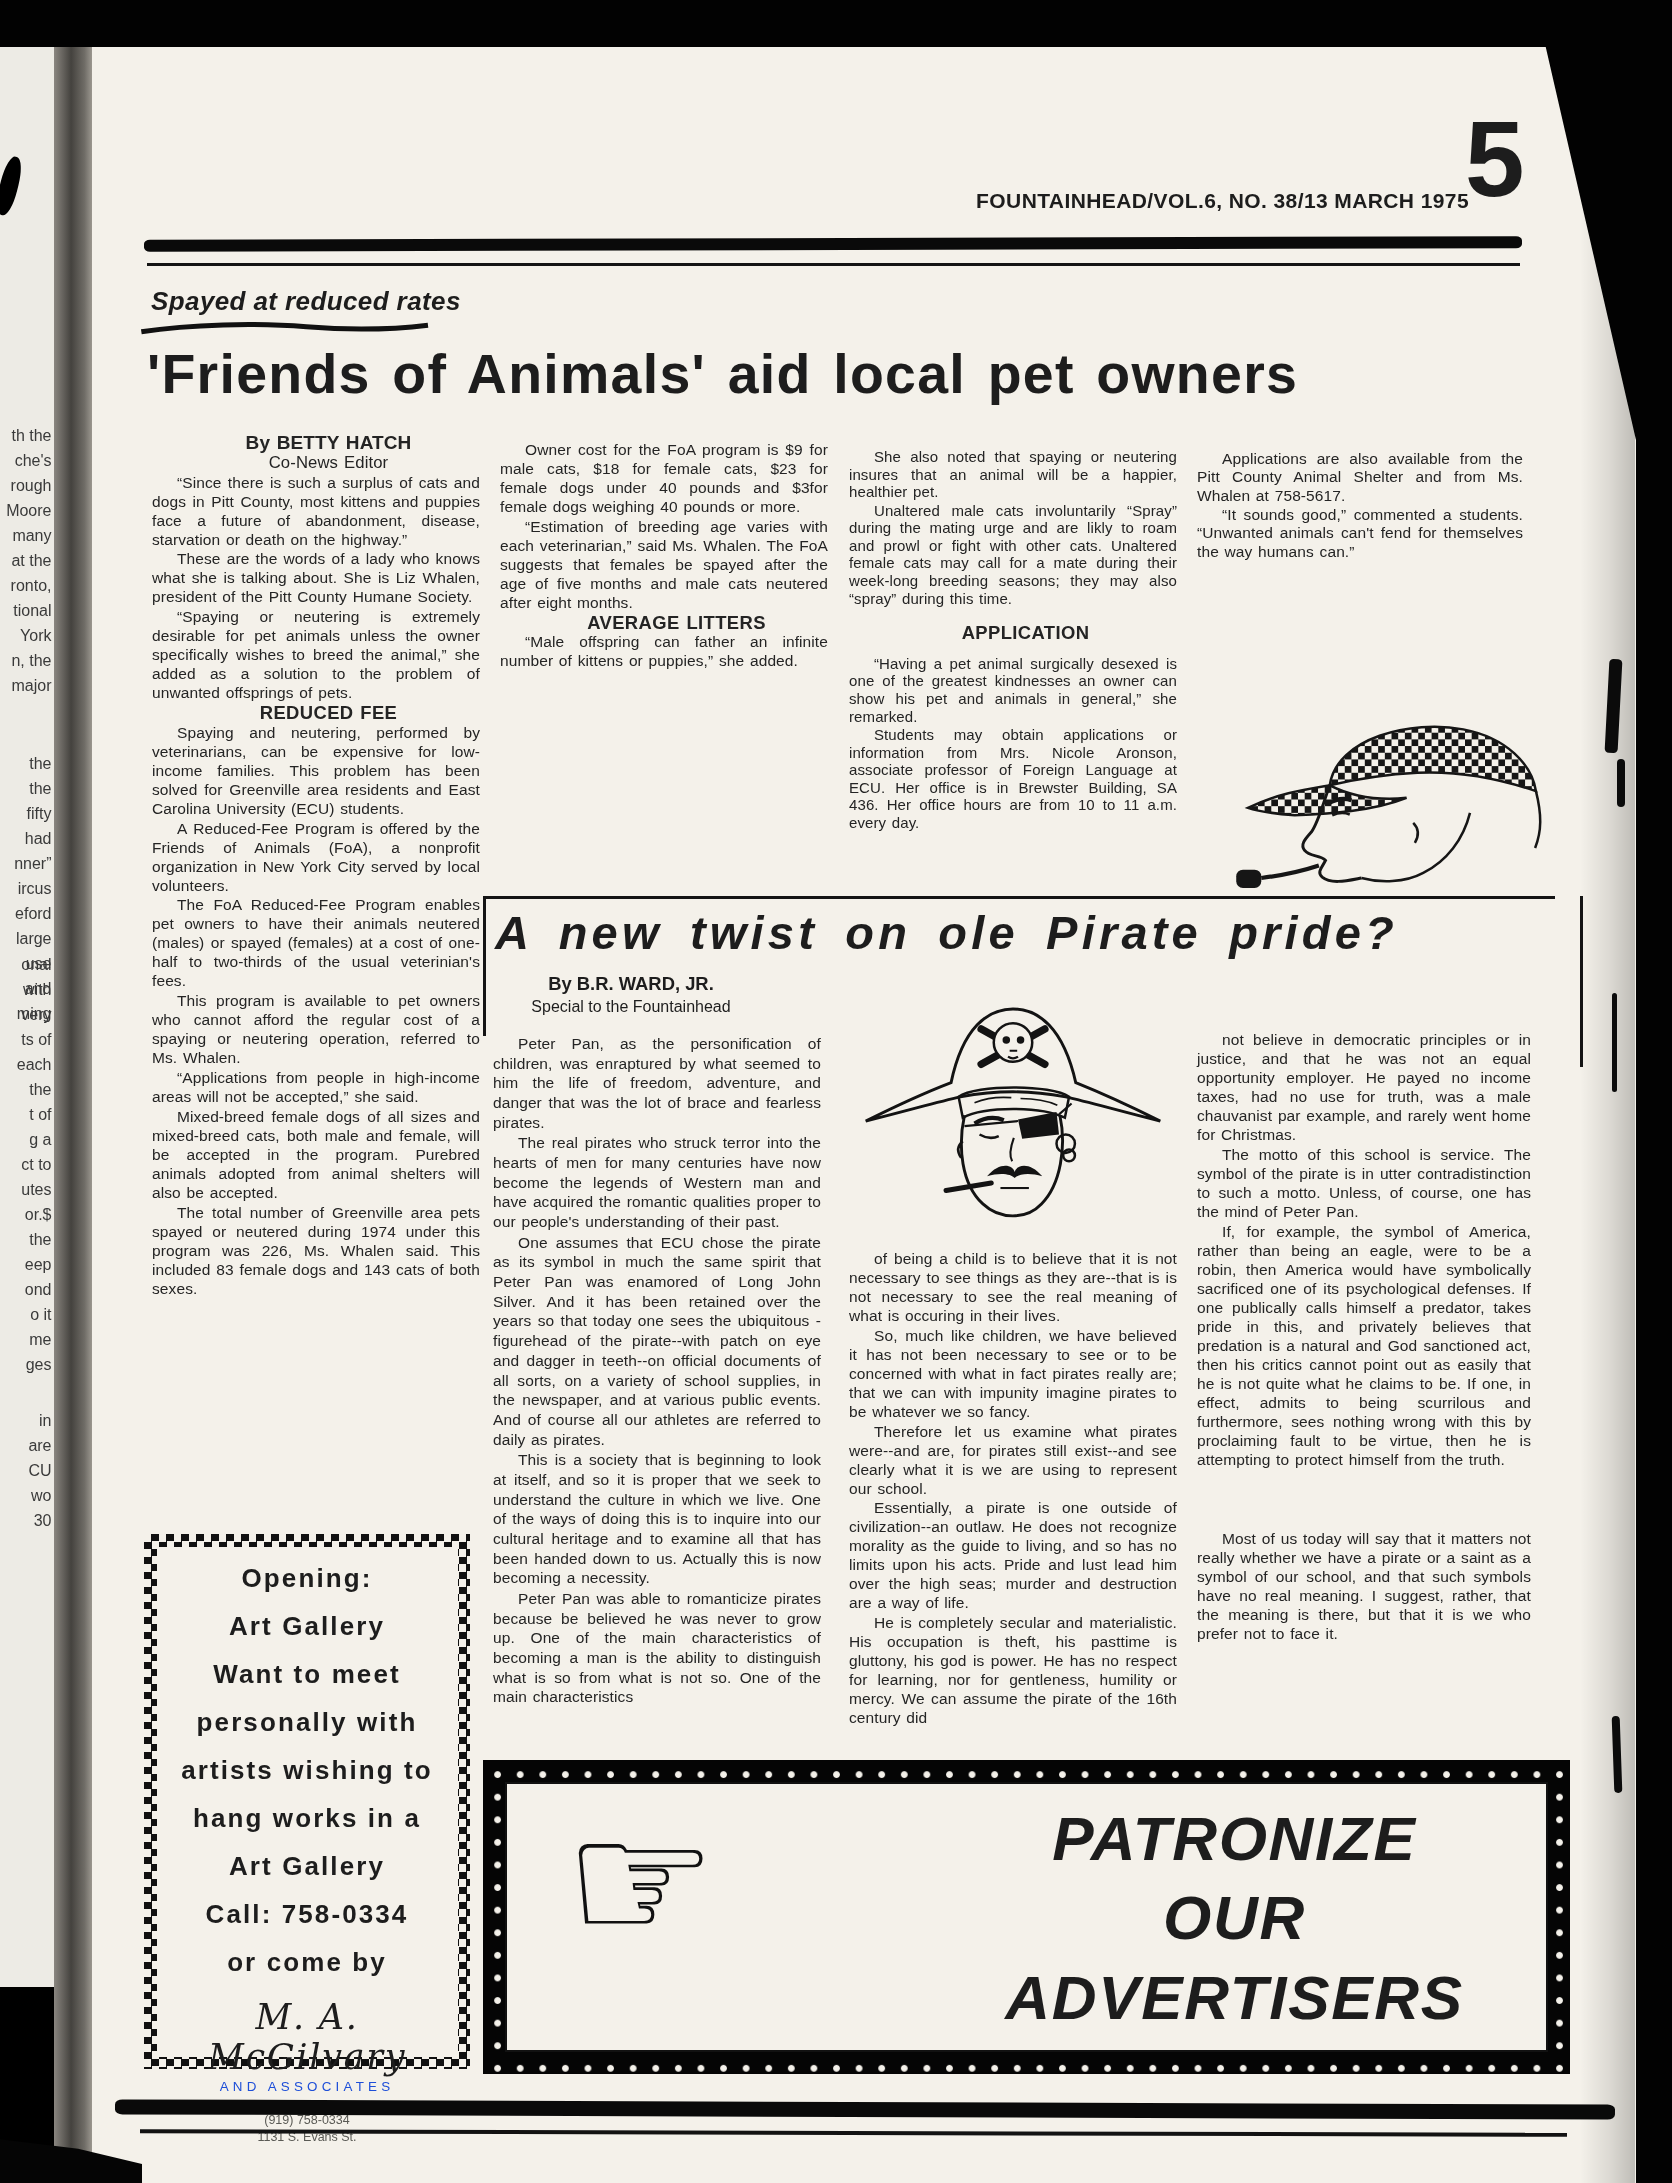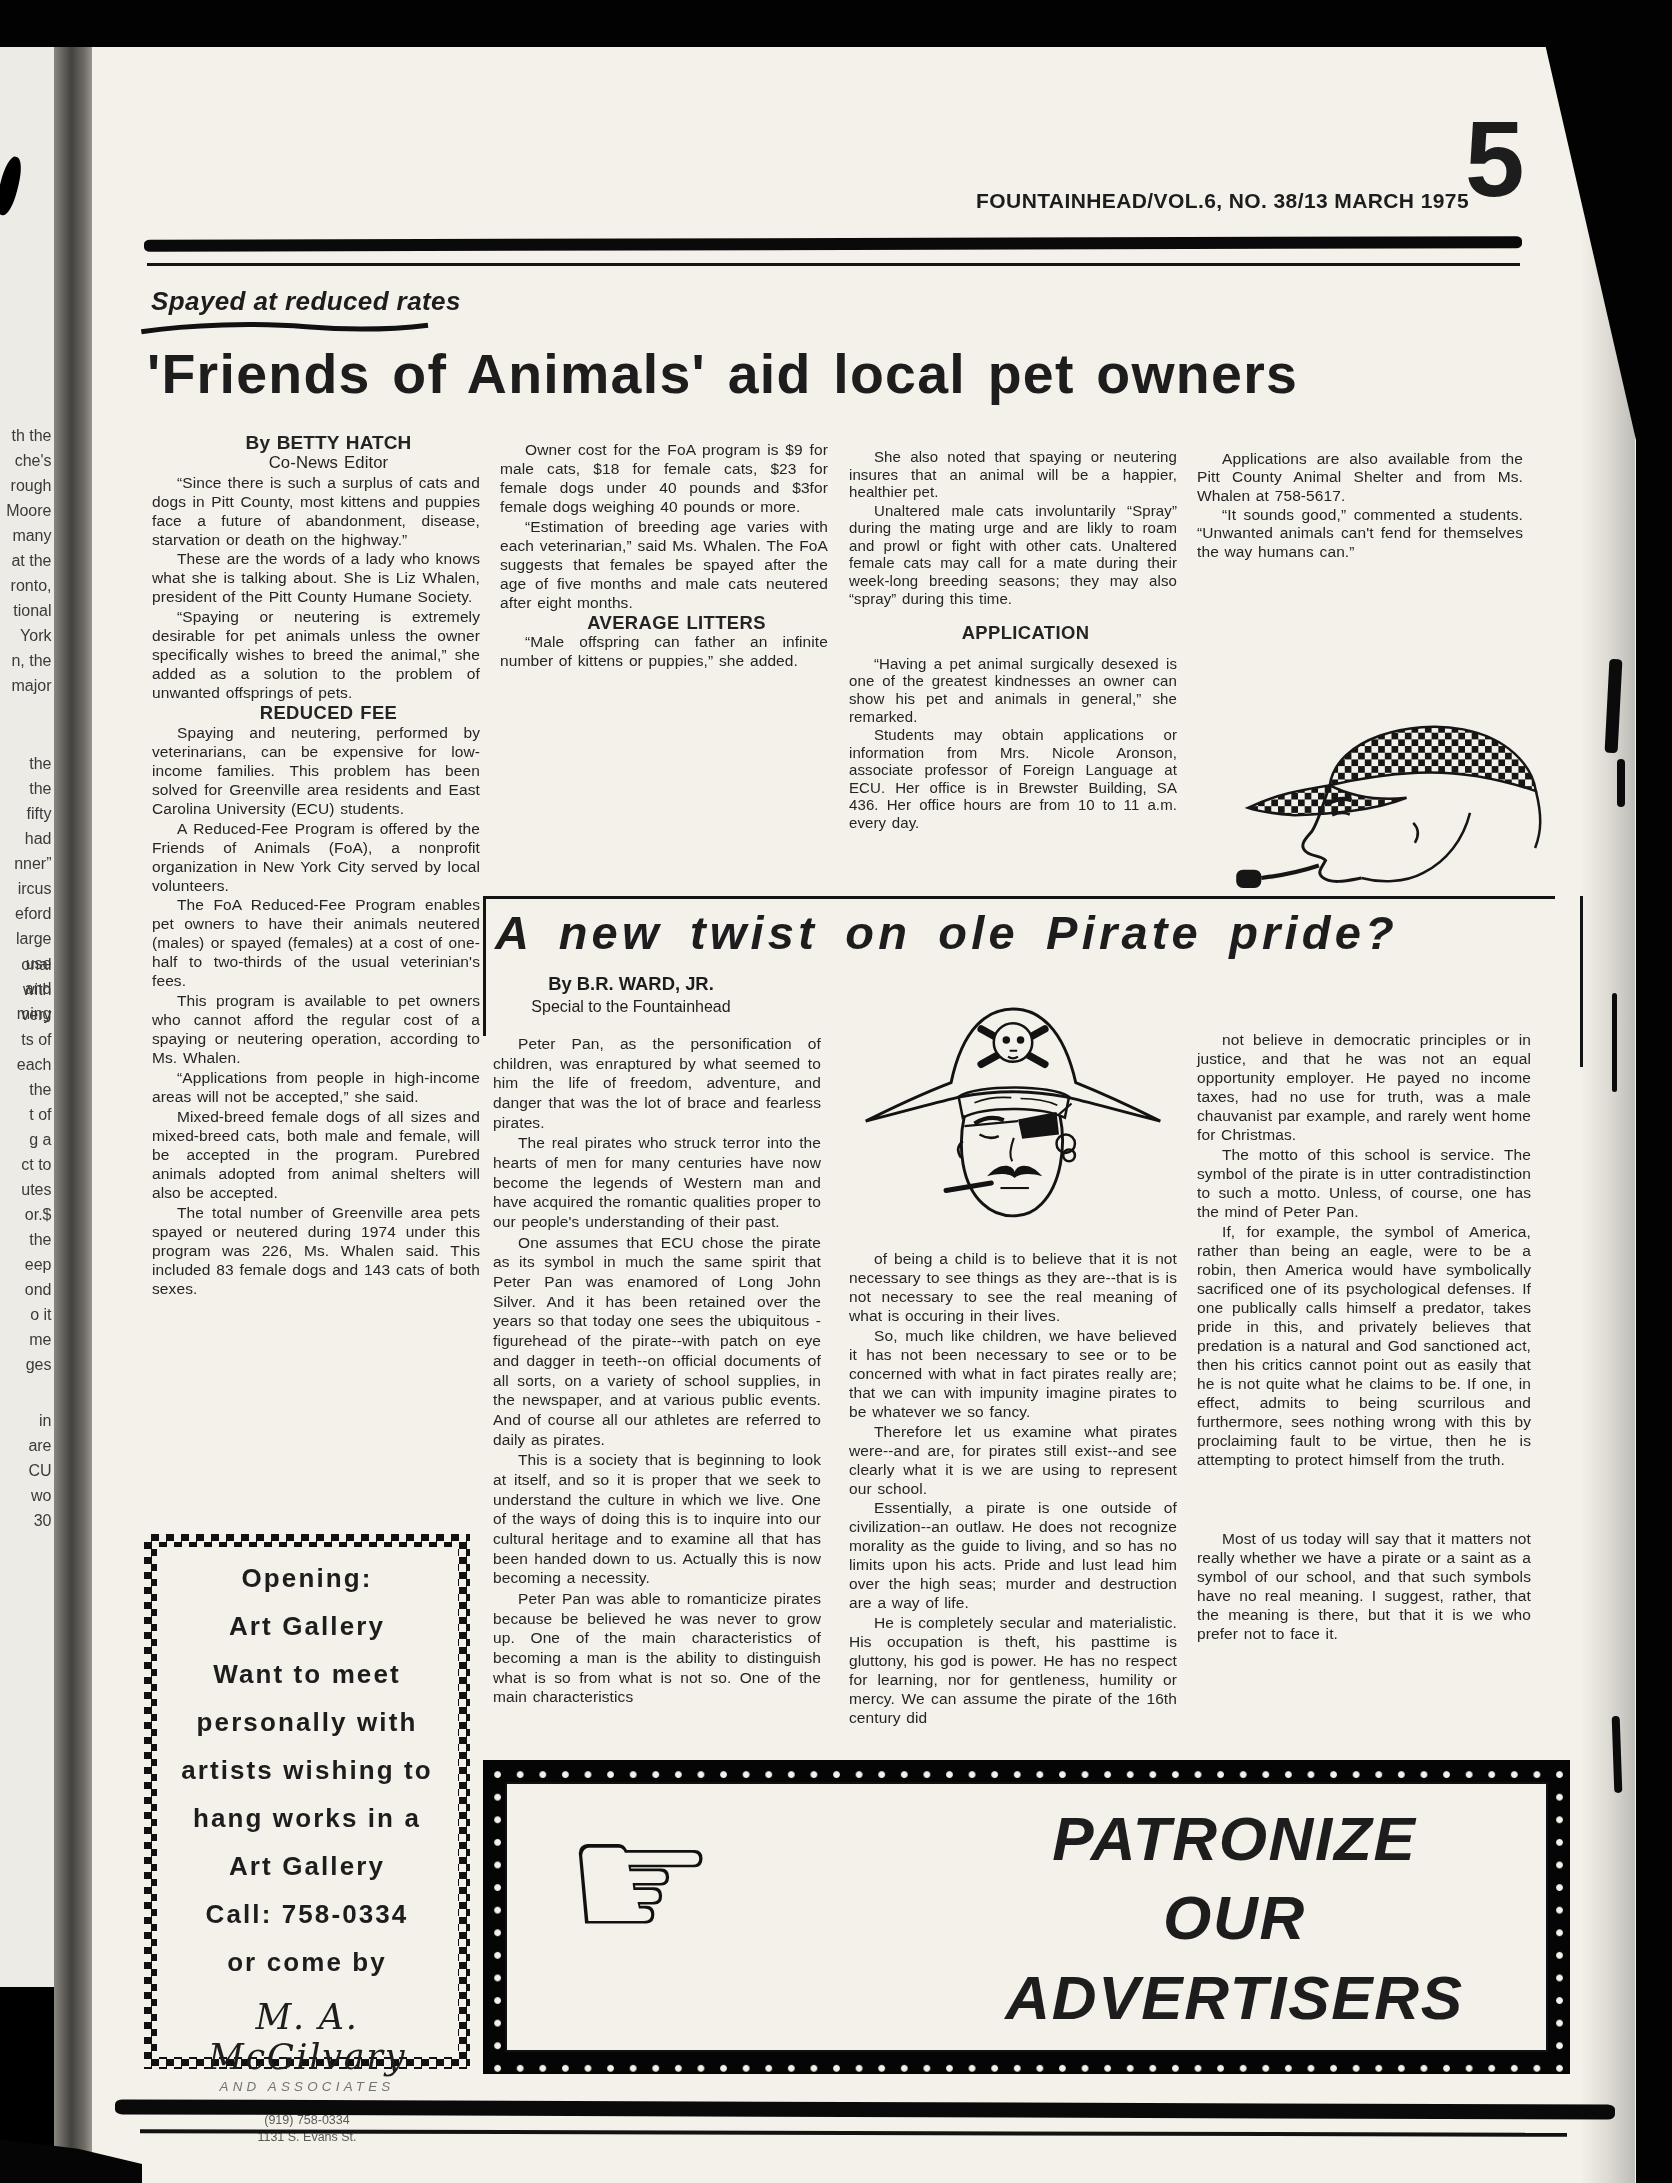--- a/index.html
+++ b/index.html
@@ -74,21 +74,21 @@
   .pc3{left:1105px;top:983px;width:334px;line-height:19px;}
   .pc3 p:last-child{margin-top:60px;}
 
   
   .ad{position:absolute;left:52px;top:1487px;width:326px;height:535px;
       background:repeating-conic-gradient(#111 0% 25%,#f4f1ea 0% 50%) 0 0/15px 15px;padding:0;}
   .ad-inner{position:absolute;left:12.5px;top:12.5px;right:12.5px;bottom:12.5px;background:#f4f1ea;
             text-align:center;padding-top:18.4px;}
   .ad-line{font-weight:bold;font-size:26px;letter-spacing:2.1px;line-height:1.0;margin:0 0 22px;}
   .ad-sig{font-family:"DejaVu Serif",serif;font-style:italic;font-size:35px;letter-spacing:1.7px;margin:5px 0 1.7px;}
-  .ad-assoc{font-size:13.4px;letter-spacing:4.2px;color:#737373;margin-bottom:18.4px;font-style:italic;}
+  .ad-assoc{font-size:13.4px;letter-spacing:4.2px;color:#1d4ed8;margin-bottom:18.4px;}
   .ad-small{font-size:12.5px;color:#5a5a55;line-height:1.35;}
 
   
   .promo{position:absolute;left:391px;top:1713px;width:1087px;height:314px;
          background:radial-gradient(#f4f1ea 2.9px,rgba(0,0,0,0) 3.8px) 3.3px 3.3px/22.6px 22.6px,#050505;}
   .promo-inner{position:absolute;left:22px;top:22px;right:22px;bottom:22px;background:#f4f1ea;border:2.5px solid #111;}
   .hand{position:absolute;left:57px;top:11.7px;font-size:171px;line-height:1;color:#111;
         font-family:"DejaVu Sans",sans-serif;}
   .promo-text{position:absolute;left:435px;top:15px;width:585px;text-align:center;
               font-size:62px;font-weight:bold;font-style:italic;line-height:1.28;letter-spacing:1.7px;}
@@ -176,21 +176,21 @@
       <div>
           <p>“Since there is such a surplus of cats and dogs in Pitt County, most kittens and puppies face a future of abandonment, disease, starvation or death on the highway.”</p>
           <p>These are the words of a lady who knows what she is talking about. She is Liz Whalen, president of the Pitt County Humane Society.</p>
           <p>“Spaying or neutering is extremely desirable for pet animals unless the owner specifically wishes to breed the animal,” she added as a solution to the problem of unwanted offsprings of pets.</p>
         </div>
       <p class="subhead">REDUCED FEE</p>
       <div>
           <p>Spaying and neutering, performed by veterinarians, can be expensive for low-income families. This problem has been solved for Greenville area residents and East Carolina University (ECU) students.</p>
           <p>A Reduced-Fee Program is offered by the Friends of Animals (FoA), a nonprofit organization in New York City served by local volunteers.</p>
           <p>The FoA Reduced-Fee Program enables pet owners to have their animals neutered (males) or spayed (females) at a cost of one-half to two-thirds of the usual veterinian's fees.</p>
-          <p>This program is available to pet owners who cannot afford the regular cost of a spaying or neutering operation, according to Ms. Whalen.</p>
+          <p>This program is available to pet owners who cannot afford the regular cost of a spaying or neutering operation, referred to Ms. Whalen.</p>
           <p>“Applications from people in high-income areas will not be accepted,” she said.</p>
           <p>Mixed-breed female dogs of all sizes and mixed-breed cats, both male and female, will be accepted in the program. Purebred animals adopted from animal shelters will also be accepted.</p>
           <p>The total number of Greenville area pets spayed or neutered during 1974 under this program was 226, Ms. Whalen said. This included 83 female dogs and 143 cats of both sexes.</p>
         </div>
     </div>
 
     <div class="col c2">
       <div>
           <p>Owner cost for the FoA program is $9 for male cats, $18 for female cats, $23 for female dogs under 40 pounds and $3for female dogs weighing 40 pounds or more.</p>
           <p>“Estimation of breeding age varies with each veterinarian,” said Ms. Whalen. The FoA suggests that females be spayed after the age of five months and male cats neutered after eight months.</p>

